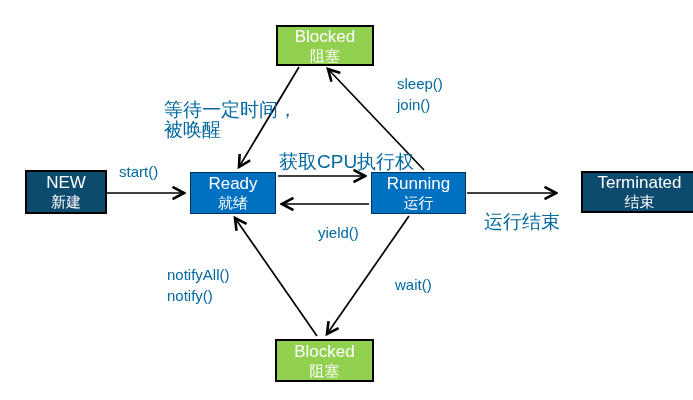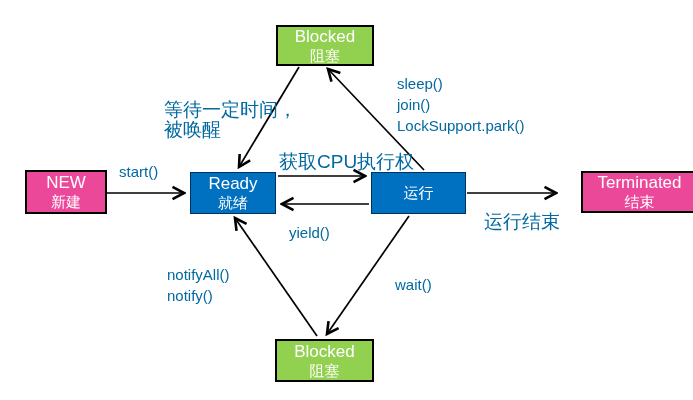--- a/index.html
+++ b/index.html
@@ -3,21 +3,21 @@
 <meta charset="utf-8">
 <style>
   html,body{margin:0;padding:0;}
   body{font-family:"Liberation Sans", sans-serif; background:#ffffff;}
   #stage{position:relative;width:692px;height:400px;background:#ffffff;overflow:hidden;padding-left:12px;}
   #arrow-layer{position:absolute;left:0;top:0;width:693px;height:400px;}
   .node{position:absolute;display:flex;flex-direction:column;align-items:center;justify-content:center;
         color:#ffffff;text-align:center;box-sizing:border-box;line-height:1.25;}
   .node .en{font-size:17px;}
   .node .zh{font-size:15px;}
-  .node-gray{background:#ec4899;border:2px solid #000000;}
+  .node-gray{background:#0c4a6e;border:2px solid #000000;}
   .node-blue{background:#0070C0;border:1px solid #00315c;}
   .node-green{background:#92D050;border:2px solid #000000;}
   .elabel{position:absolute;color:#0369a1;font-size:15px;line-height:21px;white-space:nowrap;}
   .elabel.zh{font-size:19px;}
 </style>
 </head>
 <body>
 
 <div id="stage">
 
@@ -48,45 +48,45 @@
     <div class="en">NEW</div>
     <div class="zh">新建</div>
   </div>
 
   <div class="node node-blue" style="left:190px;top:172px;width:86px;height:42px;">
     <div class="en">Ready</div>
     <div class="zh">就绪</div>
   </div>
 
   <div class="node node-blue" style="left:371px;top:172px;width:95px;height:42px;">
+    <div class="en">Running</div>
     <div class="zh">运行</div>
   </div>
 
   <div class="node node-gray" style="left:562px;top:171px;width:117px;height:42px;margin-left:19px;">
     <div class="en">Terminated</div>
     <div class="zh">结束</div>
   </div>
 
   <div class="node node-green" style="left:275px;top:339px;width:99px;height:43px;">
     <div class="en">Blocked</div>
     <div class="zh">阻塞</div>
   </div>
 
   <div class="elabel" style="left:119px;top:161px;">start()</div>
 
   <div class="elabel zh" style="left:279px;top:151px;">获取CPU执行权</div>
 
-  <div class="elabel" style="left:289px;top:222px;">yield()</div>
+  <div class="elabel" style="left:318px;top:222px;">yield()</div>
 
   <div class="elabel zh" style="left:484px;top:211px;">运行结束</div>
 
   <div class="elabel" style="left:397px;top:73px;">
     <div>sleep()</div>
     <div>join()</div>
-    <div>LockSupport.park()</div>
   </div>
 
   <div class="elabel zh" style="left:164px;top:100px;line-height:20px;">
     <div>等待一定时间，</div>
     <div>被唤醒</div>
   </div>
 
   <div class="elabel" style="left:167px;top:264px;">
     <div>notifyAll()</div>
     <div>notify()</div>

